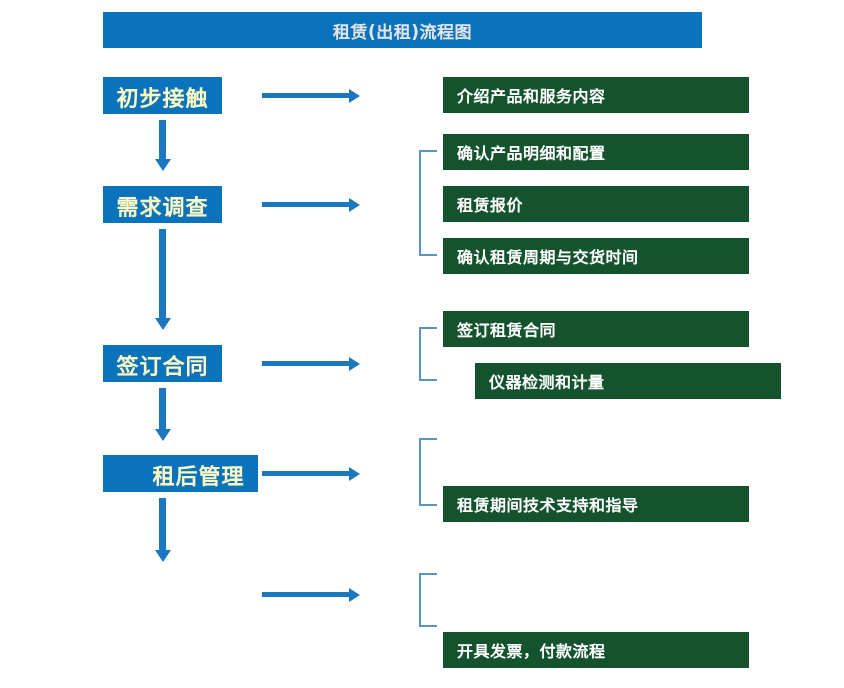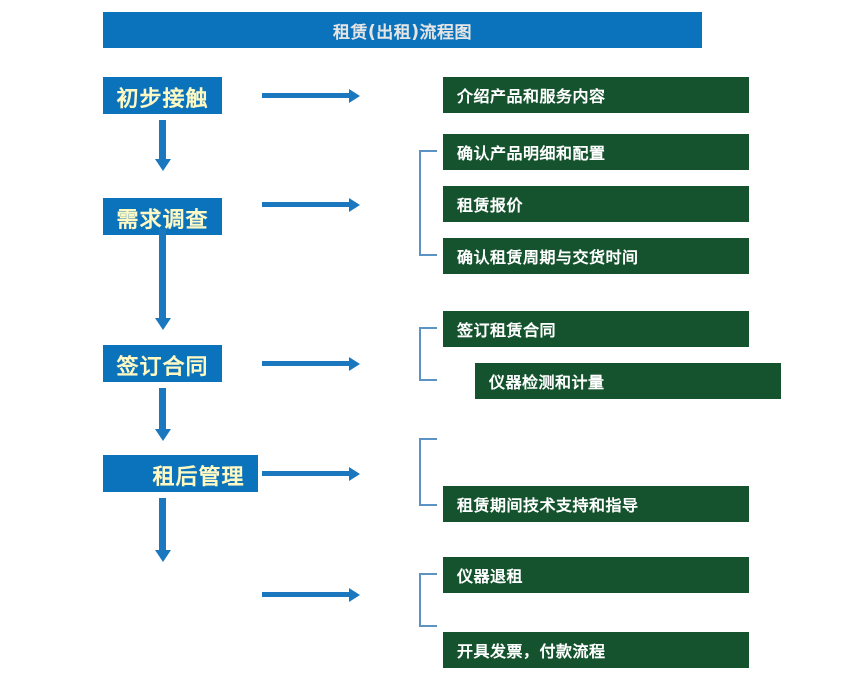--- a/index.html
+++ b/index.html
@@ -110,21 +110,21 @@
 </style>
 </head>
 <body>
 
 <div id="canvas">
 
   <div class="title-bar">租赁(出租)流程图</div>
 
   <div class="stage-box" style="left:103px; top:77px;">初步接触</div>
 
-  <div class="stage-box" style="left:103px; top:186px;margin-top:12px;">需求调查</div>
+  <div class="stage-box" style="left:103px; top:186px;">需求调查</div>
 
   <div class="stage-box" style="left:103px; top:345px;">签订合同</div>
 
   <div class="stage-box" style="left:103px; top:455px;padding-left:36px;">租后管理</div>
 
 
   <div class="v-arrow" style="left:159px; top:120px; height:40px;"></div>
 
   <div class="v-arrow" style="left:159px; top:229px; height:90px;"></div>
 
@@ -158,17 +158,16 @@
 
   <div class="detail-box" style="top:238px;">确认租赁周期与交货时间</div>
 
   <div class="detail-box" style="top:311px;">签订租赁合同</div>
 
   <div class="detail-box" style="top:363px;margin-left:32px;">仪器检测和计量</div>
 
 
   <div class="detail-box" style="top:486px;">租赁期间技术支持和指导</div>
 
-  <div class="detail-box" style="top:557px;">仪器退租</div>
 
   <div class="detail-box" style="top:632px;">开具发票，付款流程</div>
 
 </div>
 
 </body></html>

